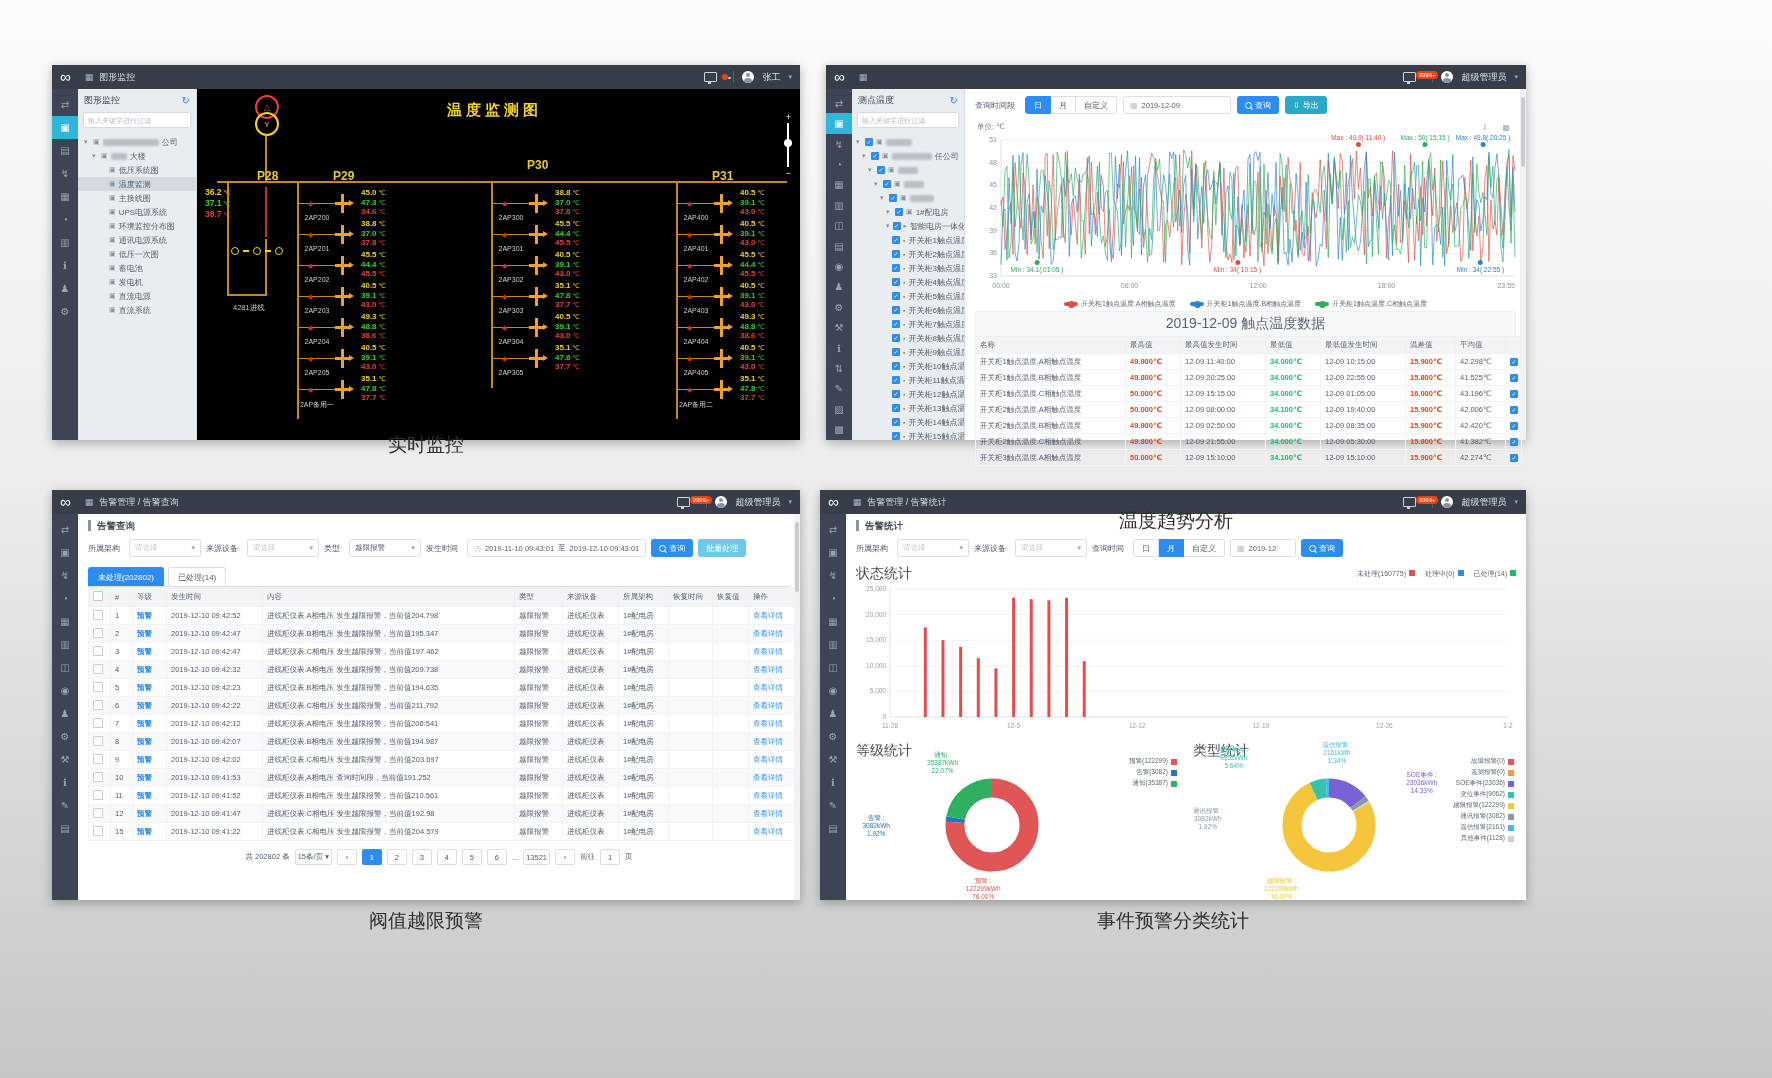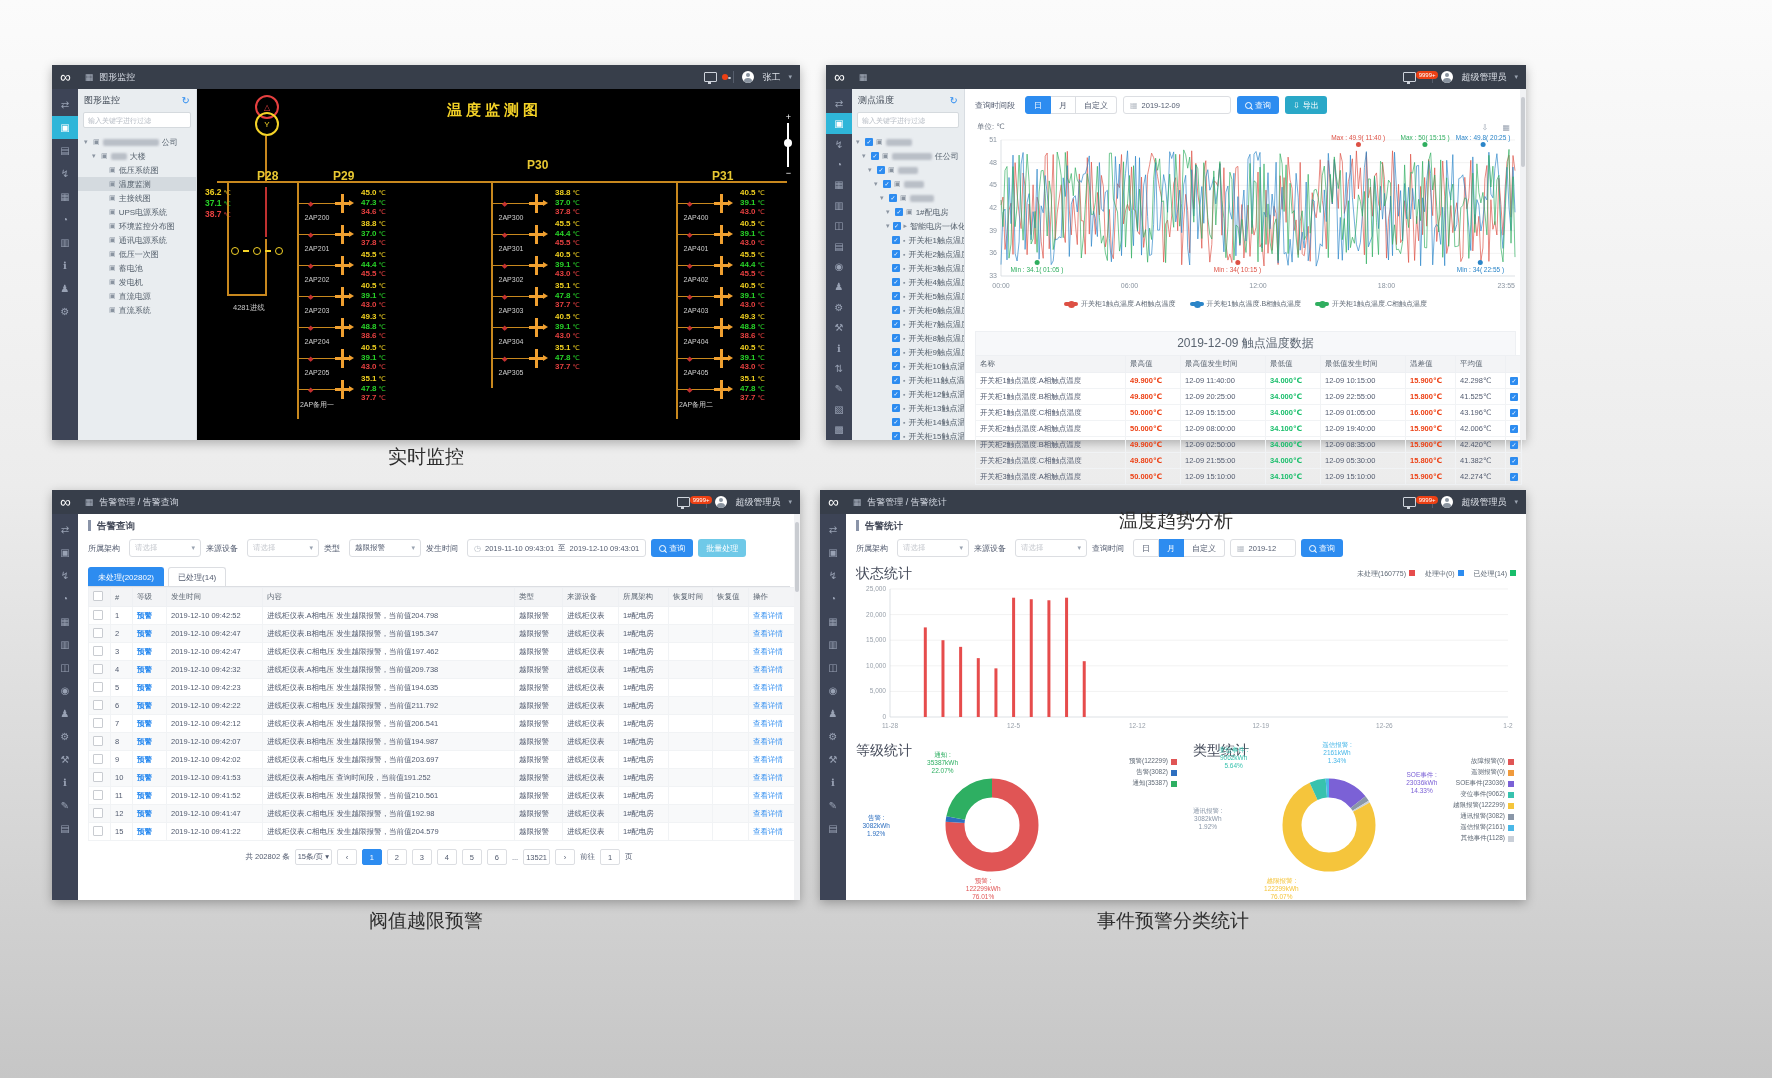--- a/index.html
+++ b/index.html
@@ -97,21 +97,21 @@
   .p2main{flex:1;padding:7px 10px 0 10px;position:relative;min-width:0;}
   .p2q{display:flex;align-items:center;gap:6px;}
   .unitlbl{font-size:7.5px;color:#6a7380;margin:8px 0 0 2px;display:flex;justify-content:space-between;align-items:center;}
   .chartwrap{position:relative;margin-top:2px;}
   .ann{position:absolute;font-size:6.5px;white-space:nowrap;transform:translateX(-50%);display:flex;flex-direction:column;align-items:center;gap:1px;}
   .ann i{width:5px;height:5px;border-radius:50%;}
   .p2legend{display:flex;justify-content:center;gap:14px;font-size:7px;color:#606a76;margin-top:1px;}
   .p2legend .li{display:flex;align-items:center;gap:3px;}
   .p2legend .ld{width:14px;height:4px;border-radius:2px;position:relative;}
   .p2legend .ld:after{content:"";position:absolute;left:4px;top:-1.5px;width:7px;height:7px;border-radius:50%;background:inherit;}
-  .t2title{background:#f7f8fa;text-align:center;font-size:12px;color:#5a6470;padding:3px 0;margin-top:22px;border:1px solid #eef0f3;border-bottom:0;}
+  .t2title{background:#f7f8fa;text-align:center;font-size:14px;color:#5a6470;padding:3px 0;margin-top:2px;border:1px solid #eef0f3;border-bottom:0;}
   table.dt{width:100%;border-collapse:collapse;table-layout:fixed;font-size:7.5px;color:#515a6e;}
   table.dt th{background:#f3f4f6;font-weight:normal;color:#5a6470;padding:3px 4px;text-align:left;border:1px solid #eef0f3;white-space:nowrap;overflow:hidden;}
   table.dt td{padding:2.5px 4px;border:1px solid #f1f3f5;white-space:nowrap;overflow:hidden;}
   .redv{color:#ed4014;font-weight:bold;}
   .greenv{color:#19be6b;font-weight:bold;}
   .cbx{width:8px;height:8px;background:#2d8cf0;border-radius:1px;display:inline-flex;align-items:center;justify-content:center;color:#fff;font-size:6px;}
   
   .p3main{flex:1;padding:6px 10px 0 10px;display:flex;flex-direction:column;min-width:0;}
   .p3filters{display:flex;align-items:center;gap:5px;margin-top:8px;}
   .tabs{display:flex;gap:4px;margin-top:10px;border-bottom:1px solid #dcdee2;padding-bottom:0;}
@@ -1364,17 +1364,17 @@
 14.33%</div><div class="dlab" style="left: 0%; top: 40%; color: rgb(138, 151, 168);">通讯报警 :
 3082kWh
 1.92%</div><div class="dlab" style="left: 22%; top: 82%; color: rgb(245, 197, 60);">越限报警 :
 122299kWh
 76.07%</div></div>
         </div>
       </div>
     </div>
   </section>
 
-  <div class="caption" style="left:426px;top:444px;">实时监控</div>
+  <div class="caption" style="left:426px;top:432px;">实时监控</div>
   <div class="caption" style="left:1176px;top:468px;margin-top:40px;">温度趋势分析</div>
   <div class="caption" style="left:426px;top:908px;">阀值越限预警</div>
   <div class="caption" style="left:1173px;top:908px;">事件预警分类统计</div>
 </div>
 
 </body></html>

